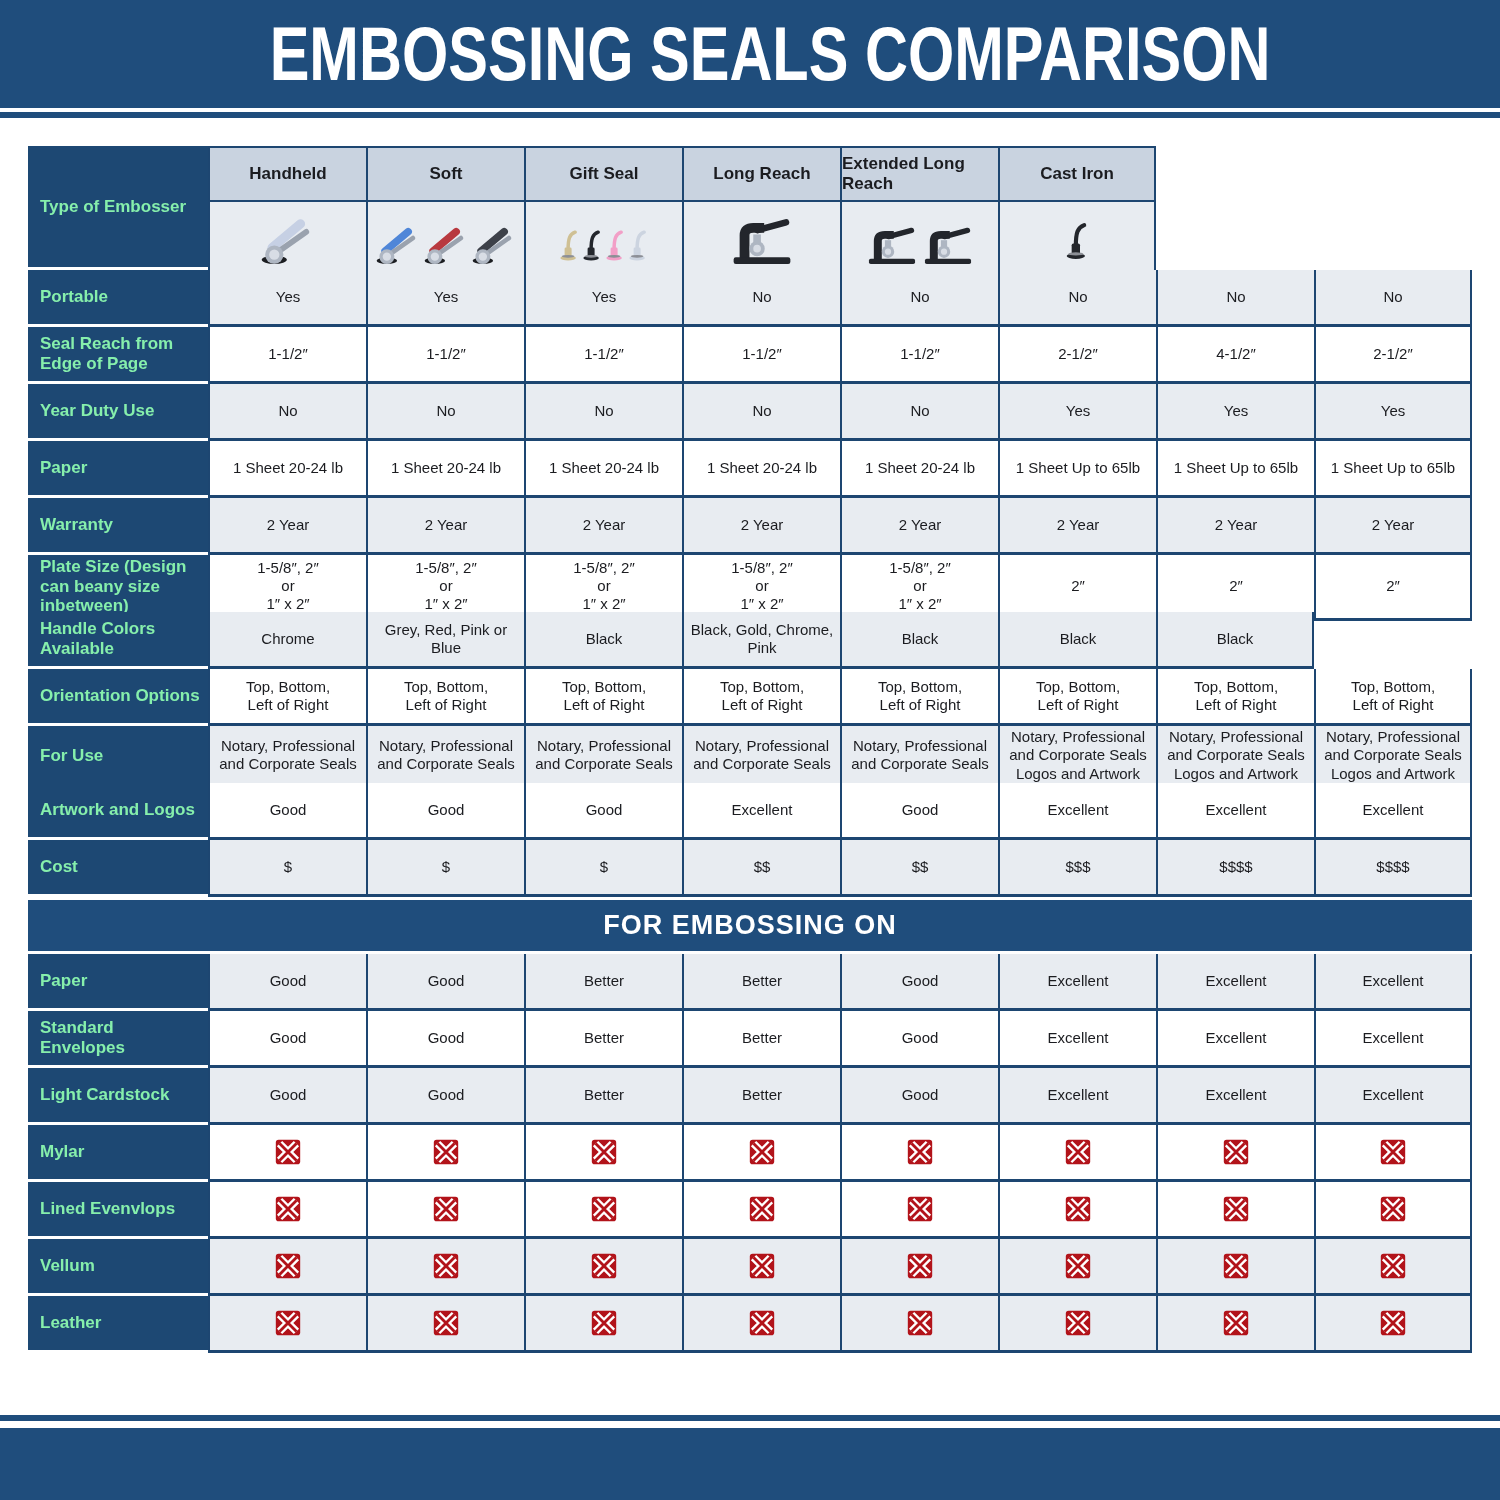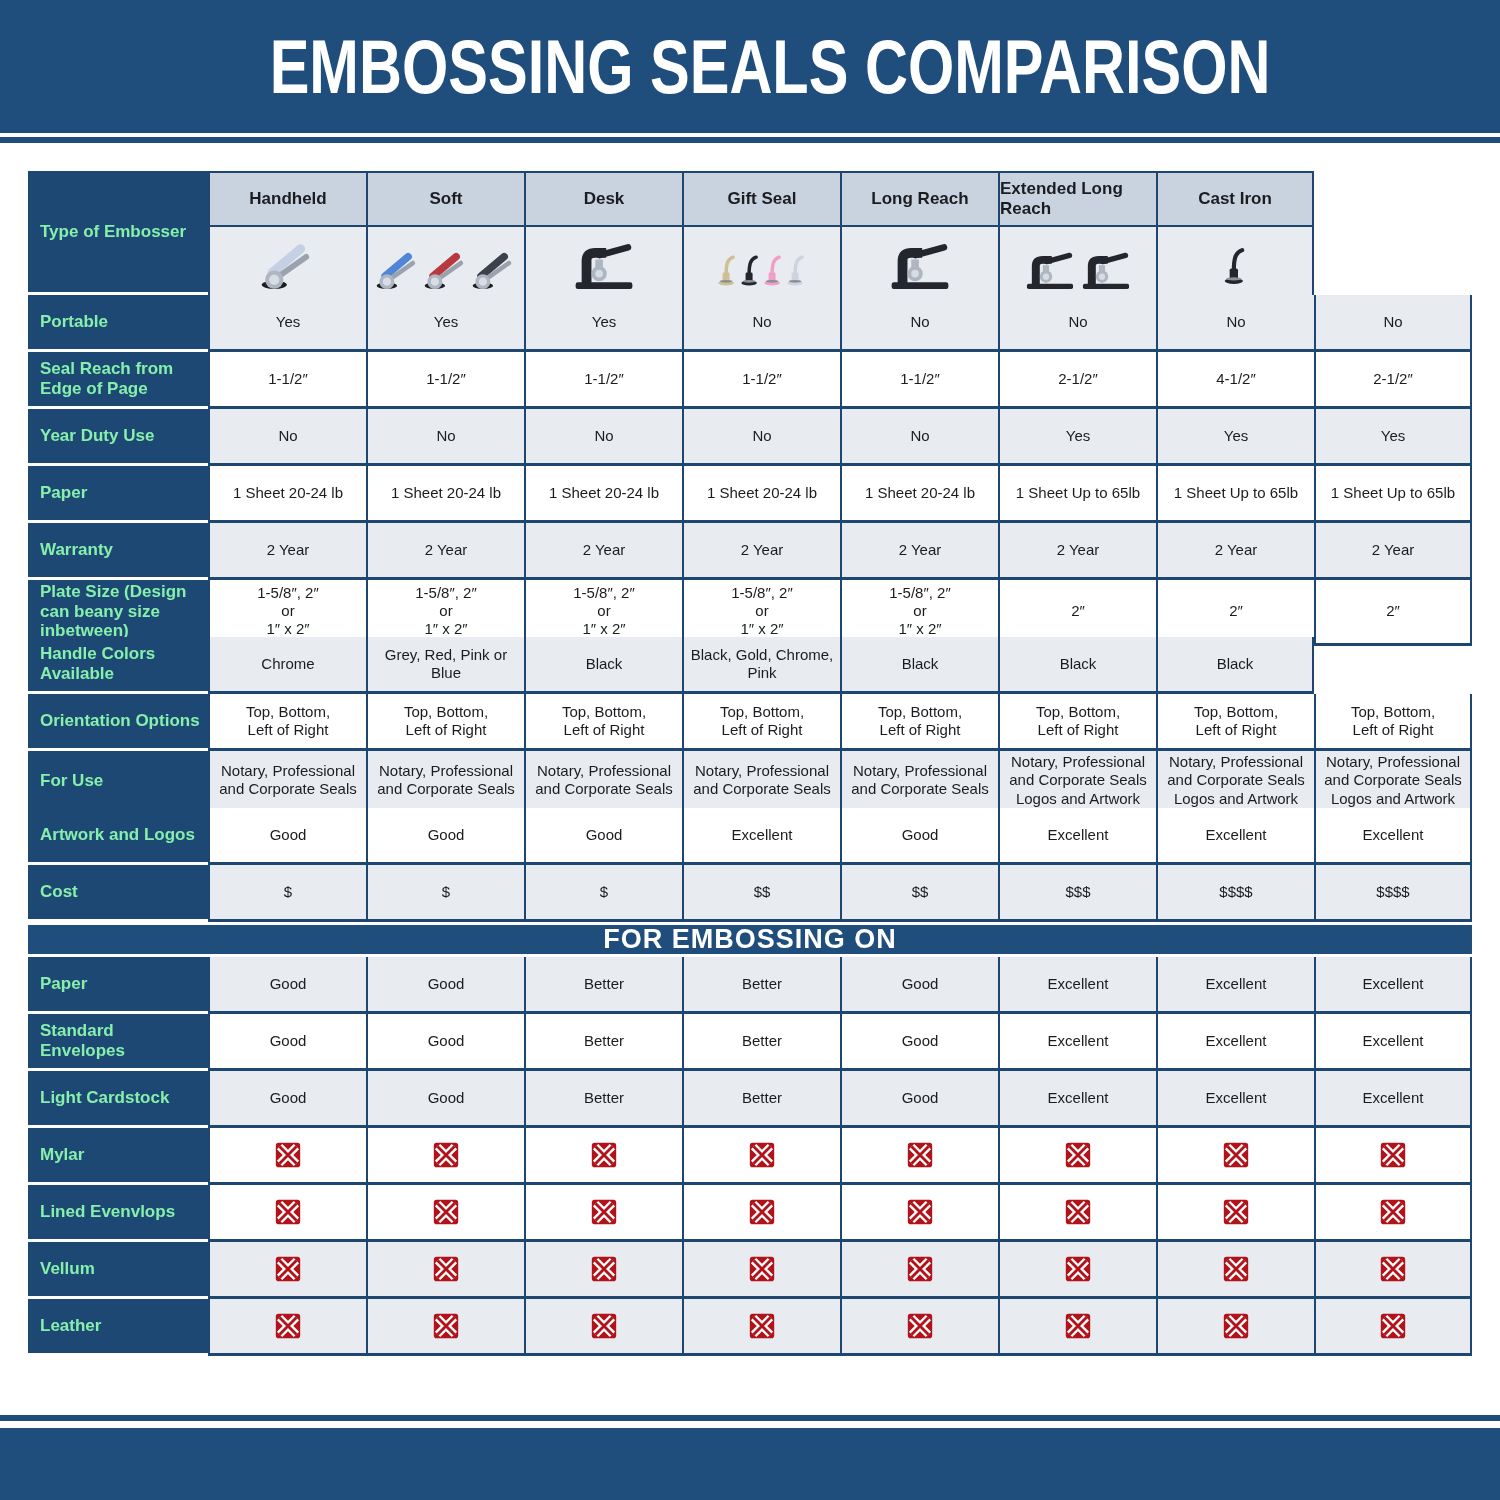--- a/index.html
+++ b/index.html
@@ -11,21 +11,21 @@
     --border:#1d4671;
     --xred:#b2131a;
     --ink:#1b1c20;
   }
   *{box-sizing:border-box;}
   html,body{margin:0;padding:0;}
   body{
     width:1500px;height:1500px;position:relative;overflow:hidden;
     background:#ffffff;font-family:"Liberation Sans", sans-serif;color:var(--ink);
   }
-  .title-band{height:133px;background:var(--band);display:flex;align-items:center;justify-content:center;padding-left:41px;}
+  .title-band{height:108px;background:var(--band);display:flex;align-items:center;justify-content:center;padding-left:41px;}
   .title-band h1{
     margin:0;color:#fff;font-size:64px;font-weight:bold;letter-spacing:0px;
     transform:scale(0.93,1.18);white-space:nowrap;
   }
   .stripe-gap{height:4px;background:#fff;}
   .stripe-line{height:6px;background:var(--band);}
   .table-wrap{width:1444px;margin:28px 0 0 28px;}
   .t-row{display:grid;grid-template-columns:180px repeat(8,1fr);height:57px;}
   .type-row{height:124px;}
   .label-cell{
@@ -50,21 +50,21 @@
   .v-cell{
     border-left:2px solid var(--border);border-bottom:3px solid var(--border);
     display:flex;align-items:center;justify-content:center;
     text-align:center;font-size:15px;line-height:1.22;white-space:pre-line;
     padding:2px 6px;
   }
   .v-cell.last{border-right:2px solid var(--border);}
   .shade-light .v-cell{background:var(--row-light);}
   .shade-white .v-cell{background:var(--row-white);}
   .section-band{
-    height:35px;background:var(--band);
+    height:57px;background:var(--band);
     display:flex;align-items:center;justify-content:center;
     color:#fff;font-weight:bold;font-size:27px;letter-spacing:1px;
     border-top:3px solid #fff;border-bottom:3px solid #fff;
   }
   .footer-line{position:absolute;left:0;right:0;bottom:79px;height:6px;background:var(--band);}
   .footer-band{position:absolute;left:0;right:0;bottom:0;height:72px;background:var(--band);}
   svg.emb{display:block;}
   svg.xmark{display:block;}
   .defs-hidden{position:absolute;width:0;height:0;overflow:hidden;}
 </style>
@@ -127,28 +127,20 @@
           </svg>
           <svg viewBox="0 0 48 42" width="46" height="39" class="emb" style="color: rgb(184, 57, 63);">
             <use href="#emb-hand"></use>
           </svg>
           <svg viewBox="0 0 48 42" width="46" height="39" class="emb" style="color: rgb(61, 65, 73);">
             <use href="#emb-hand"></use>
           </svg>
         </div>
       </div>
       <div class="type-col">
-        <div class="name-cell">Desk</div>
-        <div class="img-cell">
-          <svg viewBox="0 0 60 44" width="66" height="48" class="emb" style="color: rgb(35, 38, 44);">
-            <use href="#emb-desk"></use>
-          </svg>
-        </div>
-      </div>
-      <div class="type-col">
         <div class="name-cell">Gift Seal</div>
         <div class="img-cell">
           <svg viewBox="0 0 30 44" width="21" height="39" class="emb" style="color: rgb(207, 192, 148);">
             <use href="#emb-upright"></use>
           </svg>
           <svg viewBox="0 0 30 44" width="21" height="39" class="emb" style="color: rgb(35, 38, 44);">
             <use href="#emb-upright"></use>
           </svg>
           <svg viewBox="0 0 30 44" width="21" height="39" class="emb" style="color: rgb(242, 159, 199);">
             <use href="#emb-upright"></use>

